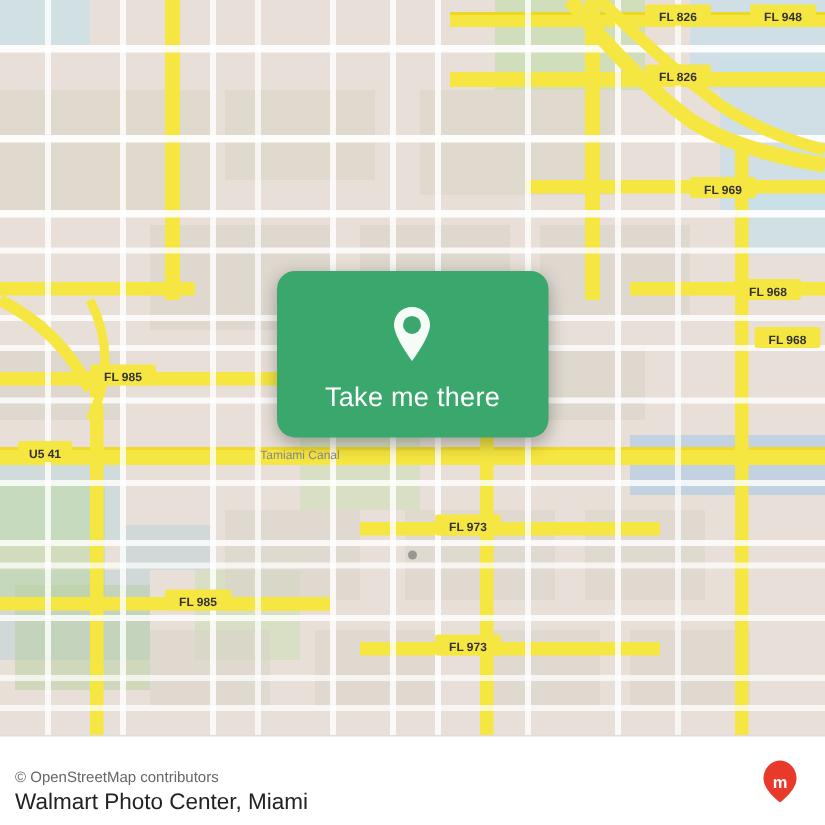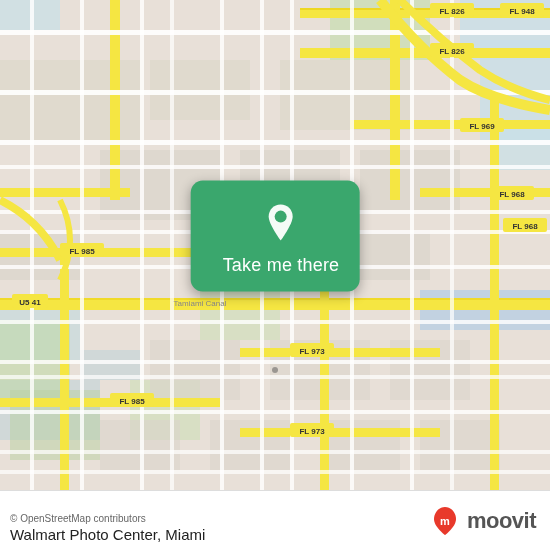--- a/index.html
+++ b/index.html
@@ -33,21 +33,21 @@
       left: 50%;
       transform: translate(-50%, -58%);
       display: flex;
       flex-direction: column;
       align-items: center;
     }
 
     #green-card {
       background-color: #3aa76d;
       border-radius: 12px;
-      padding: 18px 20px 16px 32px;
+      padding: 18px 32px 16px 32px;
       display: flex;
       flex-direction: column;
       align-items: center;
       box-shadow: 0 4px 12px rgba(0,0,0,0.3);
     }
 
     #location-icon-wrap {
       width: 48px;
       height: 48px;
       margin-bottom: 8px;
@@ -276,15 +276,14 @@
   <div id="bottom-left">
     <span id="attribution-text">© OpenStreetMap contributors</span>
     <span id="location-label">Walmart Photo Center, Miami</span>
   </div>
   <div id="moovit-logo">
     <svg id="moovit-icon" width="32" height="32" viewBox="0 0 32 32" xmlns="http://www.w3.org/2000/svg">
 
       <path d="M16 2 C10 2 5 7.5 5 14 C5 22 16 30 16 30 C16 30 27 22 27 14 C27 7.5 22 2 16 2 Z" fill="#e8392b"></path>
       <text x="16" y="20" font-size="11" font-family="Arial" font-weight="bold" text-anchor="middle" fill="white">m</text>
     </svg>
-    <span id="moovit-text">moovit</span>
   </div>
 </div>
 
 </body></html>

